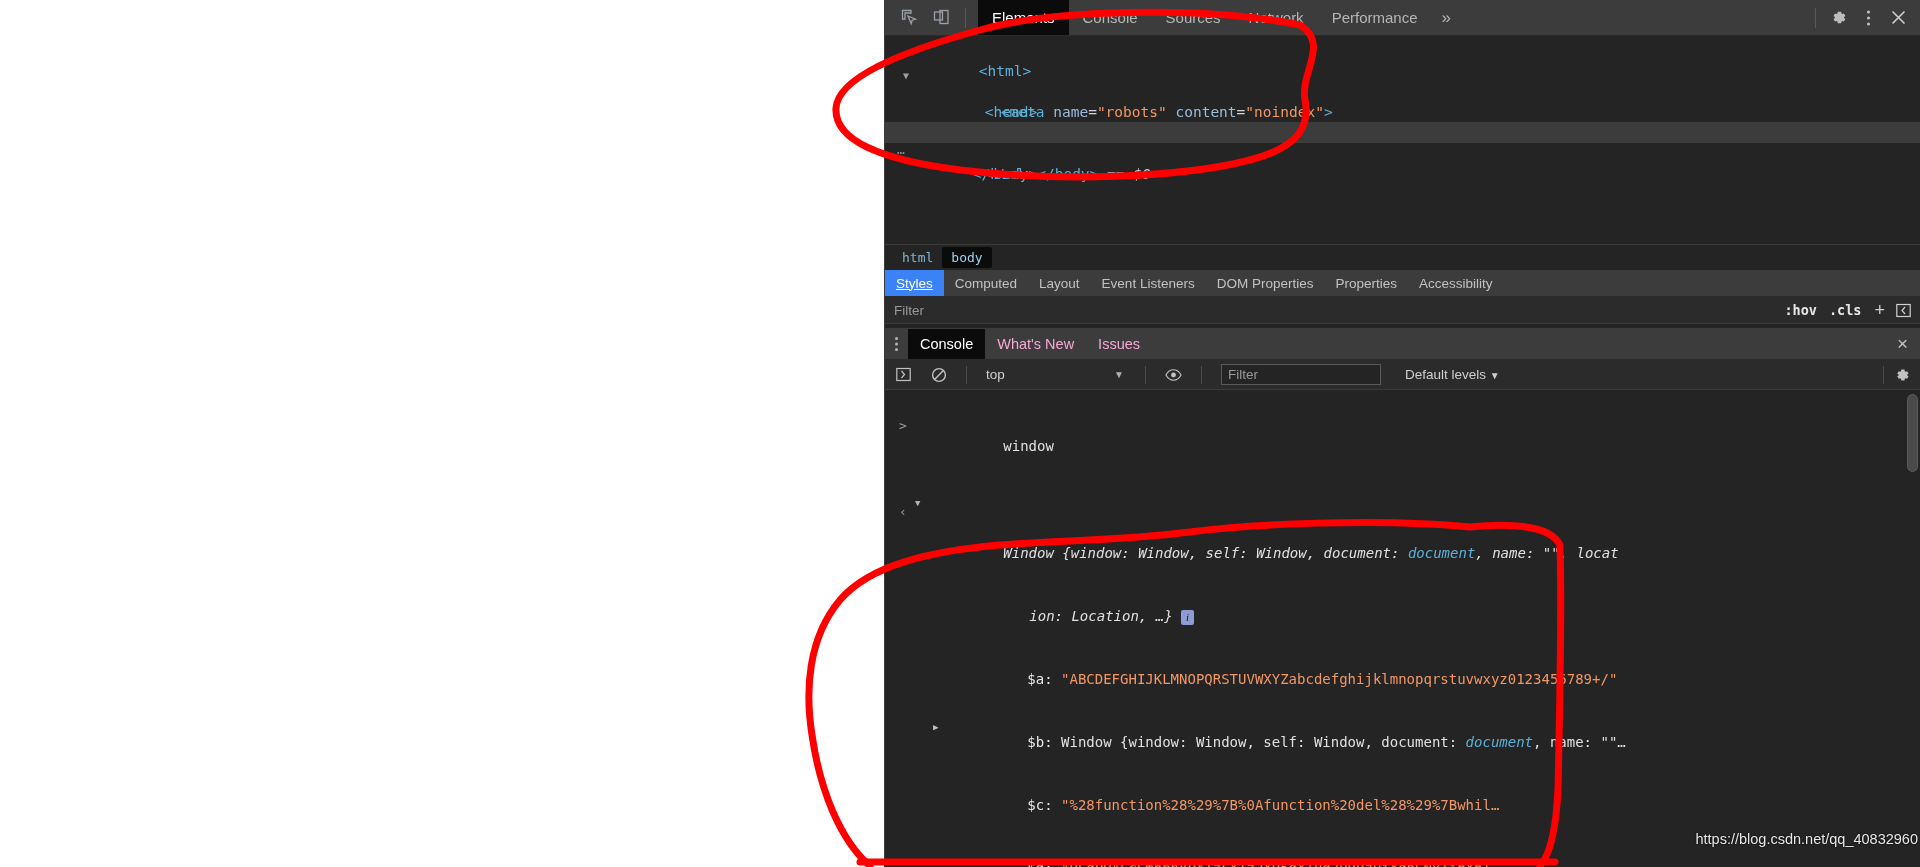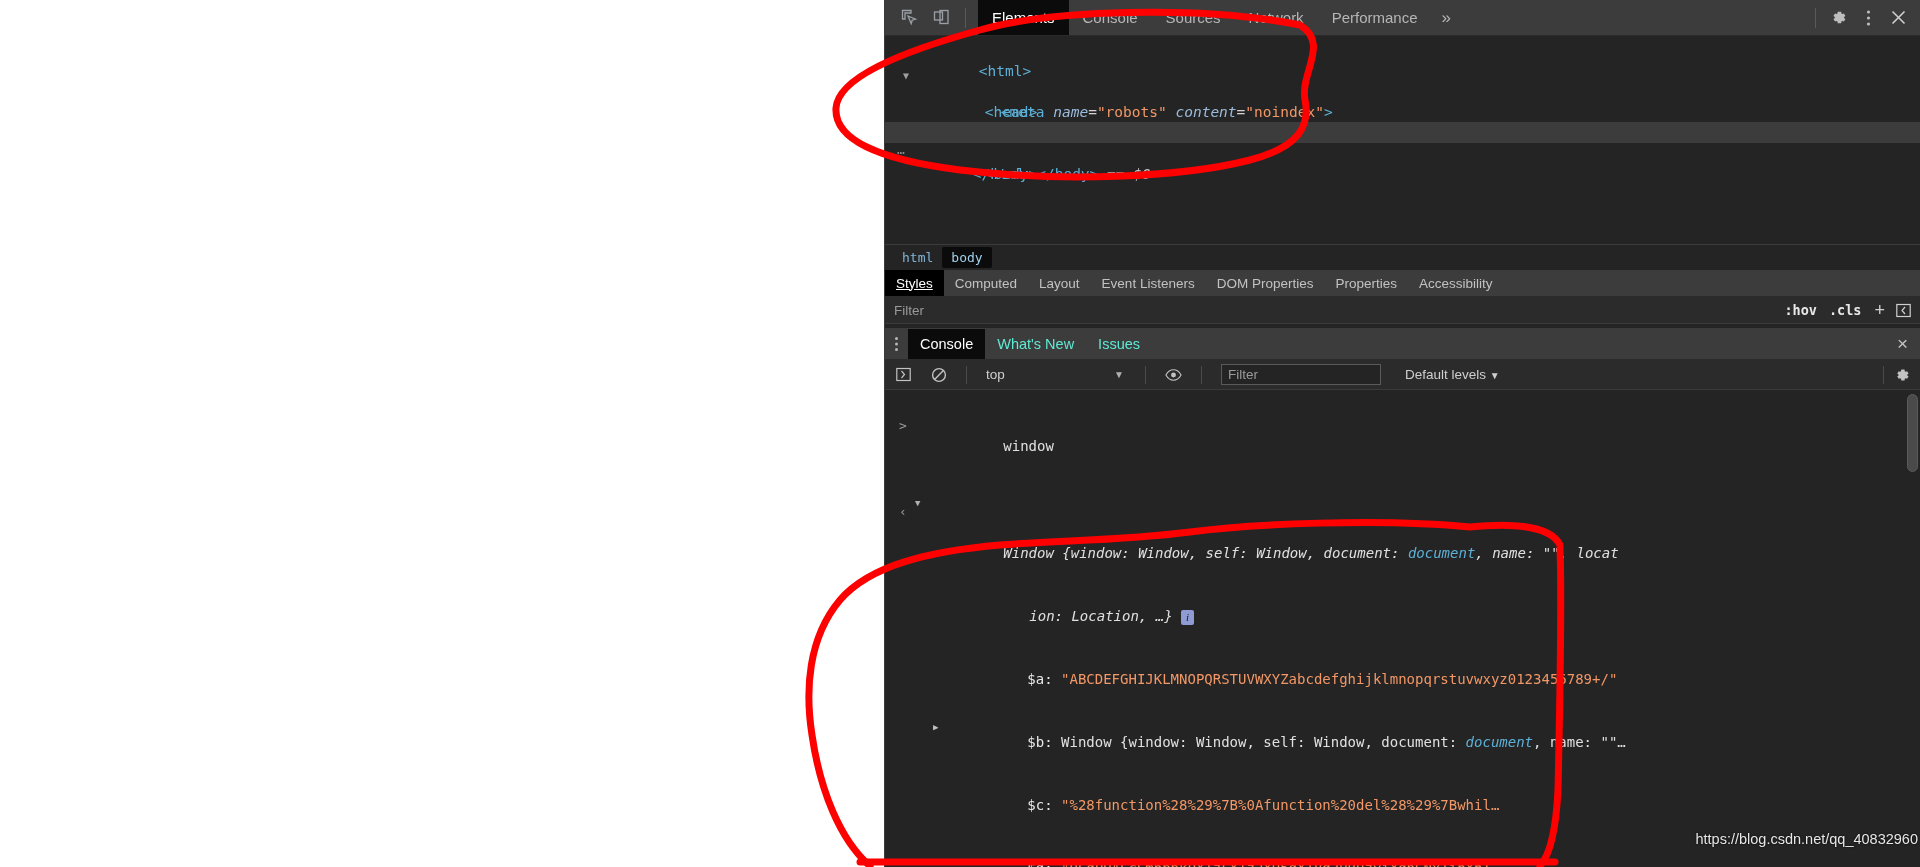--- a/index.html
+++ b/index.html
@@ -58,21 +58,21 @@
     font-family: "DejaVu Sans Mono", monospace;
     font-size: 14.5px;
     line-height: 20.6px;
     padding-top: 4px;
     overflow: hidden;
     position: relative;
   }
   .dom-line { padding-left: 16px; white-space: pre; position: relative; height: 20.6px; }
   .dom-line.selected { background:#3c3c3c; }
   .tag { color:#5db0d7; }
-  .attr-name { color:#9bbbdc;font-style:italic; }
+  .attr-name { color:#9bbbdc; }
   .attr-val { color:#f29766; }
   .punct { color:#d4d4d4; }
   .arrow { color:#a0a0a0; position:absolute; left:24px; font-size:10px; top:4px; }
   .dots { color:#8a8a8a; position:absolute; left:12px; letter-spacing:1px; font-size:13px;}
   .dollar { color:#cfcfcf; font-style:italic; }
   .eq { color:#9a9a9a; }
 
   
   .breadcrumb {
     flex: 0 0 26px;
@@ -90,21 +90,21 @@
   .styles-tabs {
     flex: 0 0 27px;
     background:#3c3c3c;
     display:flex; align-items:stretch;
     border-bottom:1px solid #2b2b2b;
   }
   .stab {
     display:flex; align-items:center; padding: 0 11px;
     font-size:13.5px; color:#c2c2c2; cursor:pointer; white-space:nowrap;
   }
-  .stab.active { background:#000000; color:#ffffff;text-decoration:underline; }
+  .stab.active { background:#3b82f6; color:#ffffff;text-decoration:underline; }
 
   
   .filter-row {
     flex: 0 0 27px;
     background:#2b2b2b;
     display:flex; align-items:center;
     border-bottom:1px solid #3b3b3b;
   }
   .filter-input {
     flex:1 1 auto; height:100%;
@@ -147,21 +147,21 @@
     display:flex; flex-direction:column;
   }
   .drawer-tabs {
     flex:0 0 31px; background:#3c3c3c;
     display:flex; align-items:stretch;
     border-bottom:1px solid #2b2b2b;
   }
   .kebab { display:flex; align-items:center; padding:0 9px; color:#b6b6b6; cursor:pointer; }
   .dtab {
     display:flex; align-items:center; padding:0 12px;
-    font-size:14.5px; color:#5eead4; cursor:pointer; white-space:nowrap;
+    font-size:14.5px; color:#f9a8d4; cursor:pointer; white-space:nowrap;
   }
   .dtab.active { background:#0b0b0b; color:#ffffff; }
   .drawer-close { margin-left:auto; display:flex; align-items:center; padding:0 12px; color:#c2c2c2; font-size:19px; cursor:pointer; }
 
   .console-toolbar {
     flex:0 0 30px; background:#2b2b2b;
     display:flex; align-items:center;
     border-bottom:1px solid #3b3b3b;
     padding-left:6px; gap:10px;
   }

